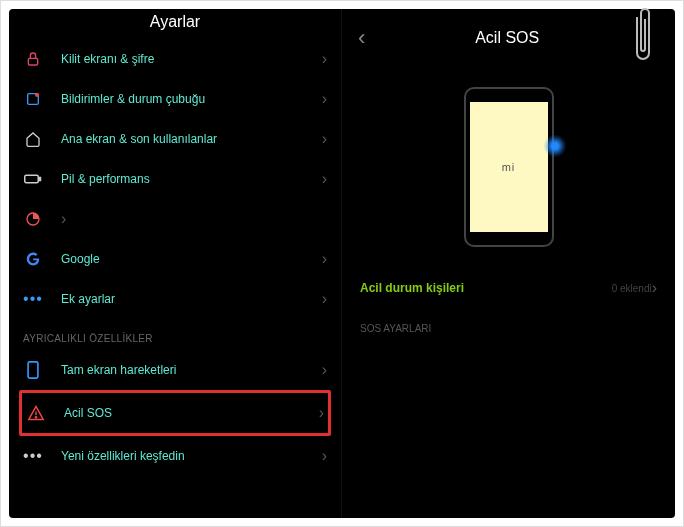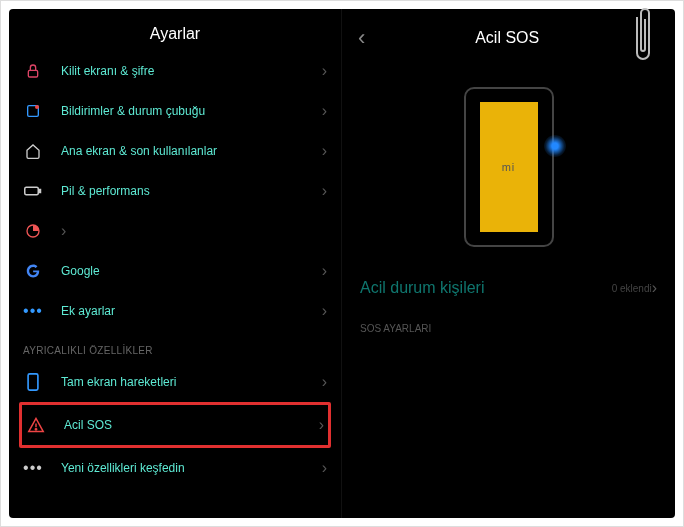--- a/index.html
+++ b/index.html
@@ -38,21 +38,21 @@
   width: 50%;
   display: flex;
   flex-direction: column;
   padding: 0 10px;
 }
 .header-left {
   text-align: center;
   color: #fff;
   font-size: 16px;
   font-weight: 400;
-  padding: 16px 0 8px;
+  padding: 4px 0 8px;
 }
 .header-right {
   display: flex;
   align-items: center;
   padding: 16px 0 8px;
 }
 .back-btn {
   color: #888;
   font-size: 22px;
   padding: 0 6px;
@@ -109,23 +109,23 @@
   width: 90px;
   height: 160px;
   border: 2px solid #444;
   border-radius: 10px;
   position: relative;
   display: flex;
   align-items: center;
   justify-content: center;
 }
 .phone-screen {
-  width: 58px;
+  width: 78px;
   height: 130px;
-  background: #eab308;
+  background: #fef9c3;
   display: flex;
   align-items: center;
   justify-content: center;
   color: #555;
   font-size: 11px;
   letter-spacing: 1px;
 }
 .power-dot {
   position: absolute;
   right: -14px;
@@ -176,22 +176,23 @@
   border-radius: 50%;
 }
 .contacts-row {
   display: flex;
   align-items: center;
   padding: 12px 8px;
   cursor: pointer;
 }
 .contacts-label {
   flex: 1;
-  color: #0f766e;
-  font-size: 16px;
+  color: #84cc16;
+  font-size: 12px;
+  font-weight: bold;
 }
 .contacts-value {
   color: #444;
   font-size: 10px;
 }
 .section-header-r {
   color: #555;
   font-size: 10px;
   padding: 14px 8px 4px;
 }

